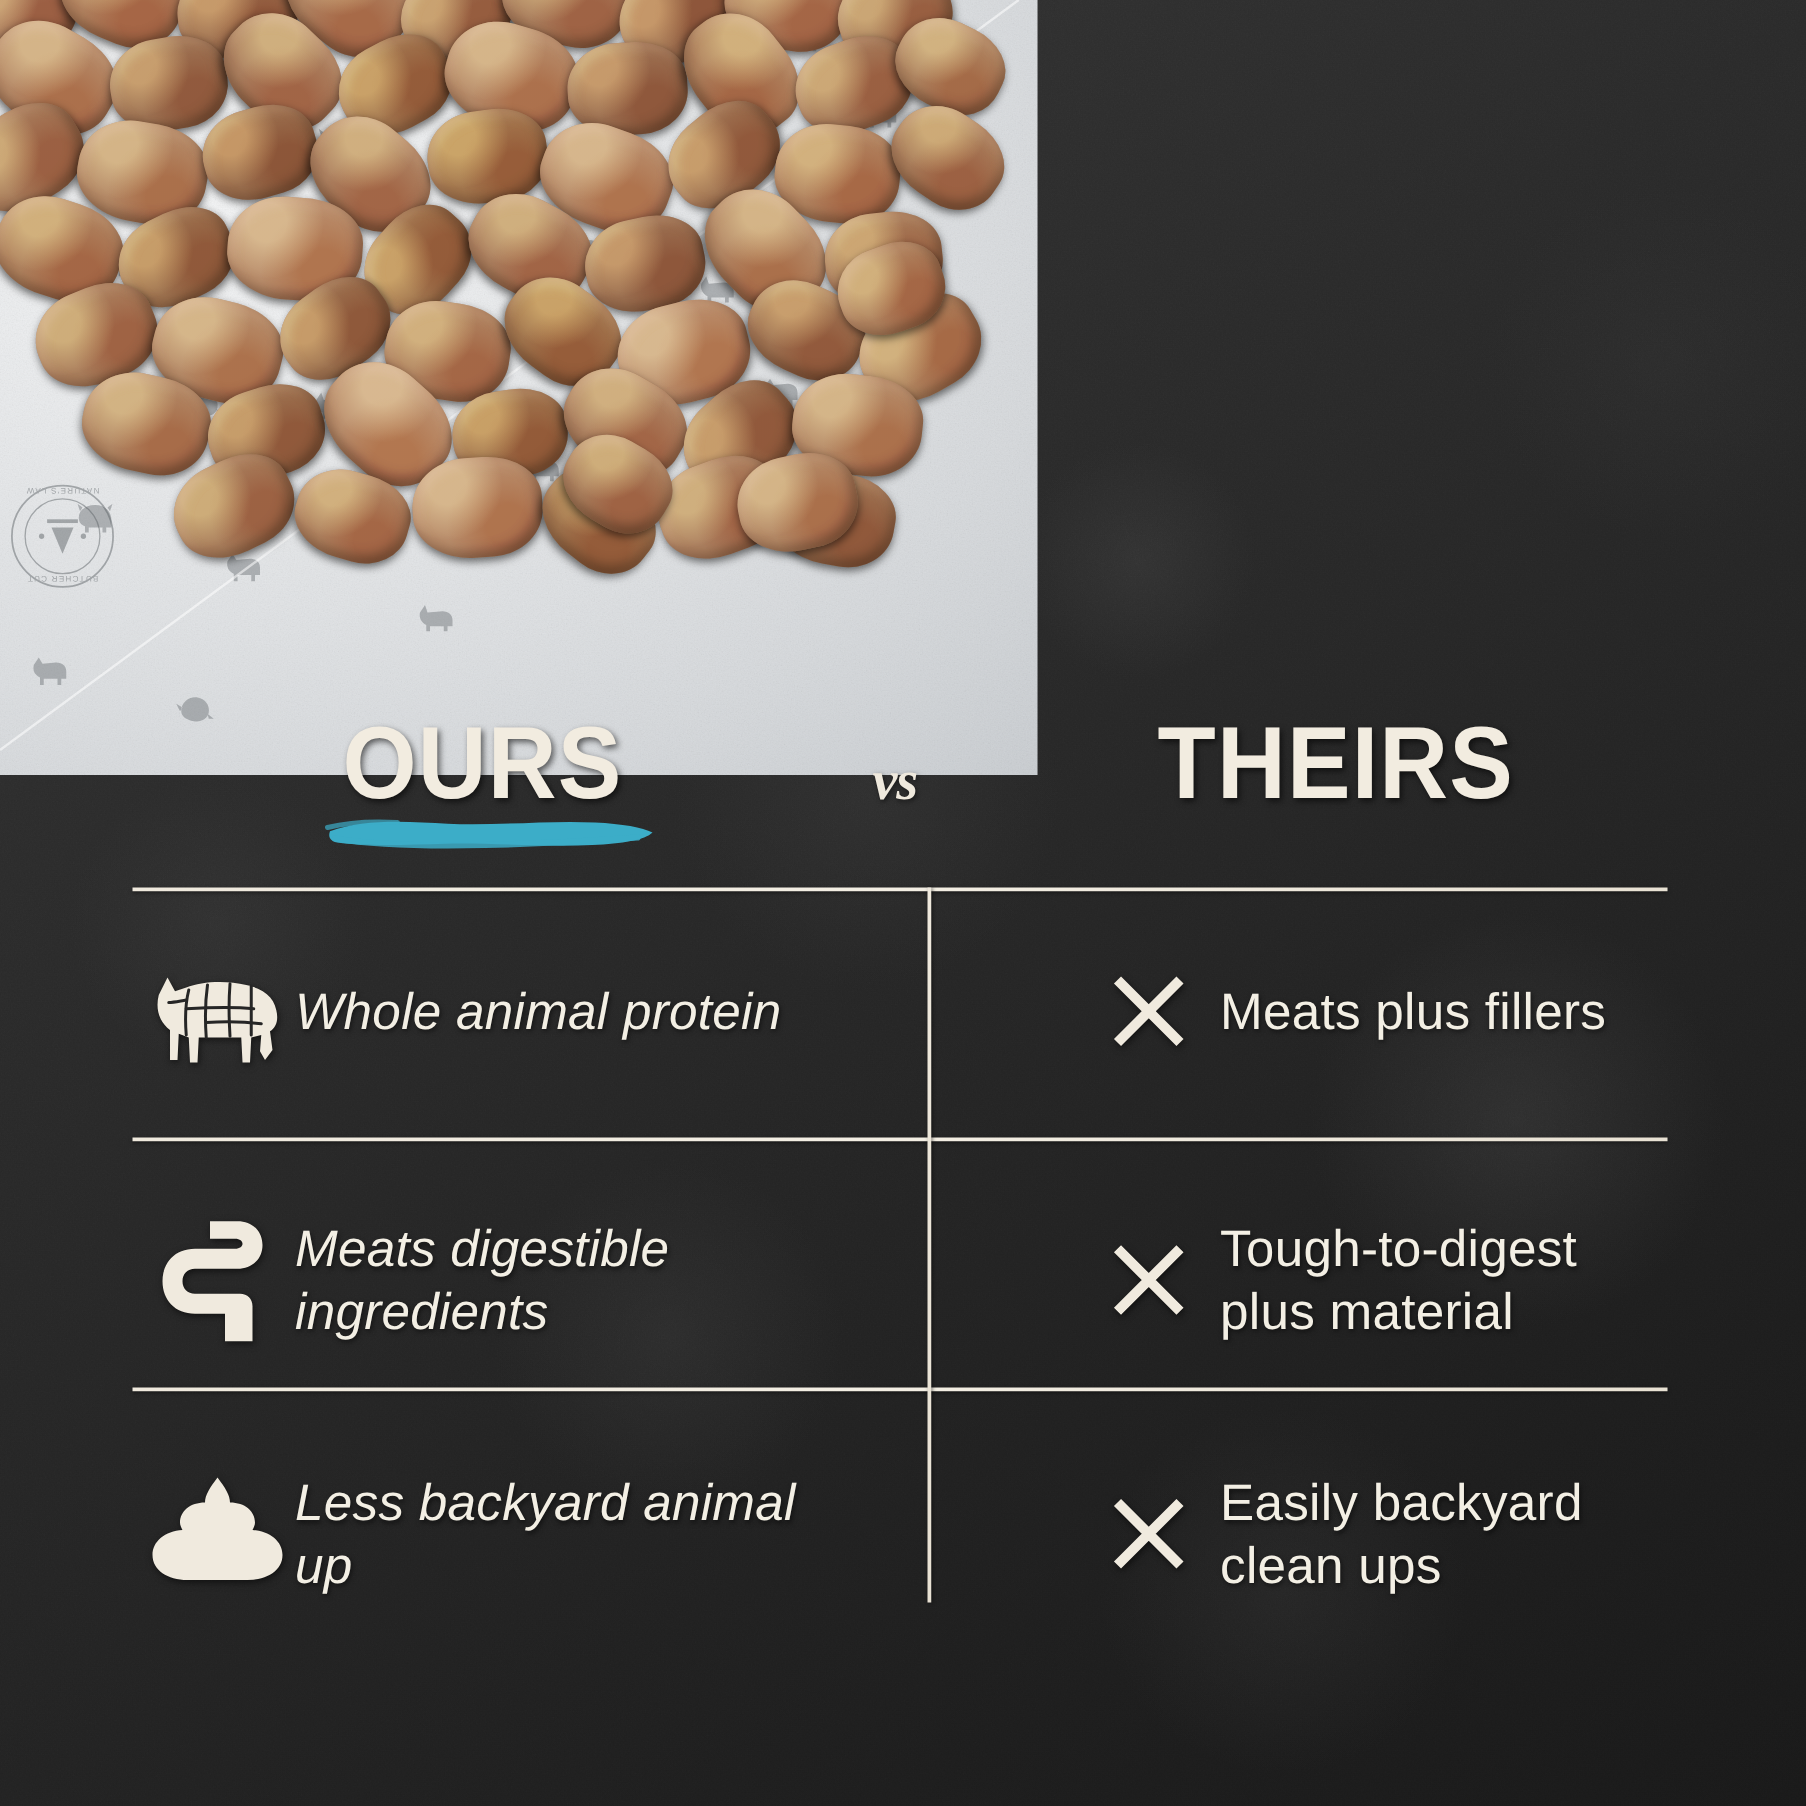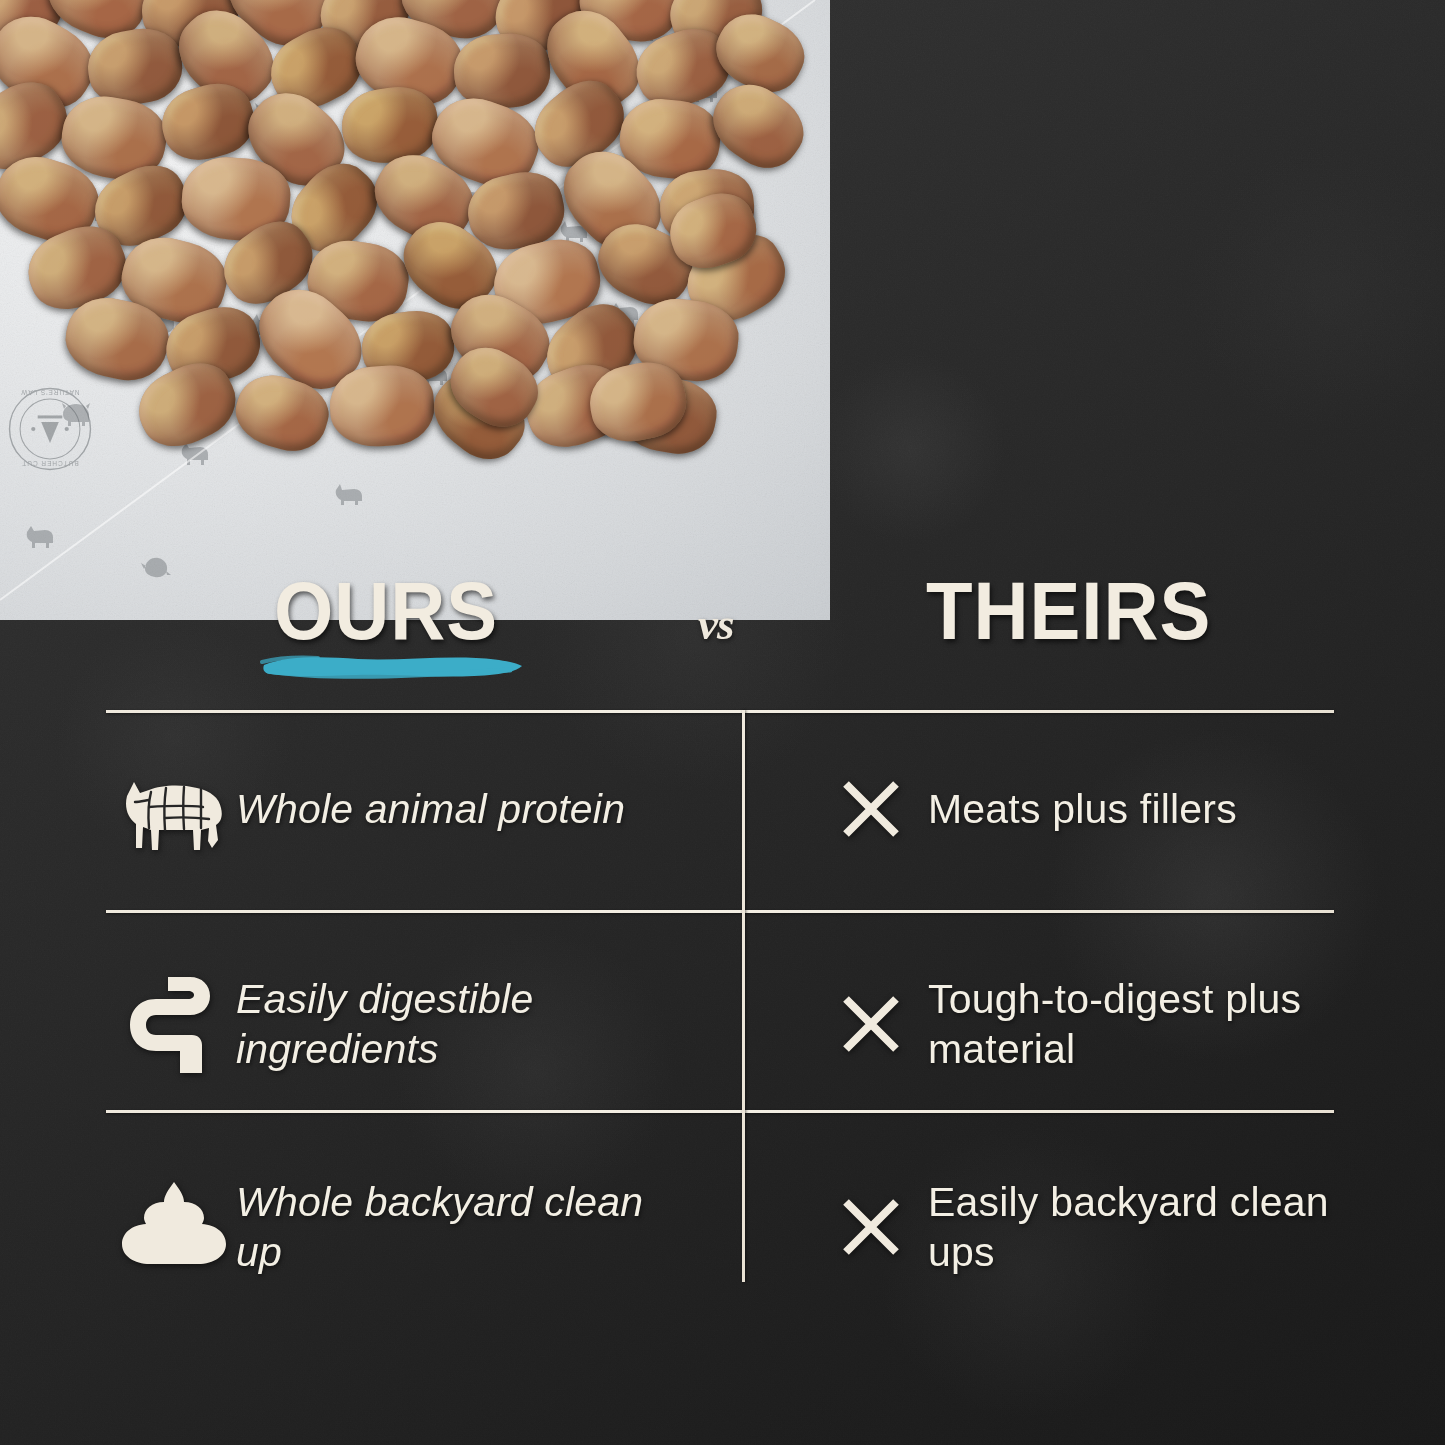--- a/index.html
+++ b/index.html
@@ -121,21 +121,21 @@
   .row{position:relative;display:flex;width:100%;}
   .r1{height:200px;}
   .r2{height:230px;}
   .r3{height:175px;}
 
   .cell{
     display:flex;align-items:center;
     height:100%;
   }
   .cell-left{width:636px;padding-left:6px;font-style:italic;}
-  .cell-right{width:592px;padding-left:70px;}
+  .cell-right{width:592px;padding-left:118px;}
 
   .ic{
     width:124px;min-width:124px;display:flex;align-items:center;justify-content:center;
     filter:drop-shadow(1px 2px 3px rgba(0,0,0,.55));
   }
   .ic-x{
     width:116px;min-width:116px;display:flex;align-items:center;justify-content:center;
     filter:drop-shadow(1px 2px 3px rgba(0,0,0,.55));
   }
   .txt{
@@ -370,21 +370,21 @@
         <div class="cell cell-left">
           <div class="ic">
             <svg width="92" height="108" viewBox="0 0 92 108" aria-hidden="true">
               <path d="M40 6 H62 C74 6 82 14 82 25 C82 36 74 44 62 44 H28
                        C22 44 18 48 18 54 C18 60 22 64 28 64 H64
                        C70 64 74 68 74 74 V102 H52 V80 H28
                        C12 80 2 69 2 54 C2 39 12 28 28 28 H60 C64 28 66 26 66 24
                        C66 22 64 20 60 20 H40 Z" fill="#F0EADE"></path>
             </svg>
           </div>
-          <div class="txt two">Easily digestible ingredients</div>
+          <div class="txt two">Meats digestible ingredients</div>
         </div>
         <div class="cell cell-right">
           <div class="ic-x">
             <svg width="62" height="62" viewBox="0 0 62 62" aria-hidden="true">
               <path d="M7 5 L57 55 M57 5 L7 55" stroke="#F0EADE" stroke-width="8" stroke-linecap="butt"></path>
             </svg>
           </div>
           <div class="txt two">Tough-to-digest plus material</div>
         </div>
       </div>
@@ -392,21 +392,21 @@
       <div class="row r3">
         <div class="cell cell-left">
           <div class="ic">
             <svg width="112" height="100" viewBox="0 0 112 100" aria-hidden="true">
               <path d="M56 4 C62 12 66 18 66 24 C78 24 86 31 86 40 C86 42 85 44 84 46
                        C98 47 108 55 108 66 C108 78 96 86 80 86 H32 C16 86 4 78 4 66
                        C4 55 14 47 28 46 C27 44 26 42 26 40 C26 31 34 24 46 24
                        C46 18 50 12 56 4 Z" fill="#F0EADE"></path>
             </svg>
           </div>
-          <div class="txt two">Whole backyard clean up</div>
+          <div class="txt two">Less backyard animal up</div>
         </div>
         <div class="cell cell-right">
           <div class="ic-x">
             <svg width="62" height="62" viewBox="0 0 62 62" aria-hidden="true">
               <path d="M7 5 L57 55 M57 5 L7 55" stroke="#F0EADE" stroke-width="8" stroke-linecap="butt"></path>
             </svg>
           </div>
           <div class="txt two">Easily backyard clean ups</div>
         </div>
       </div>

